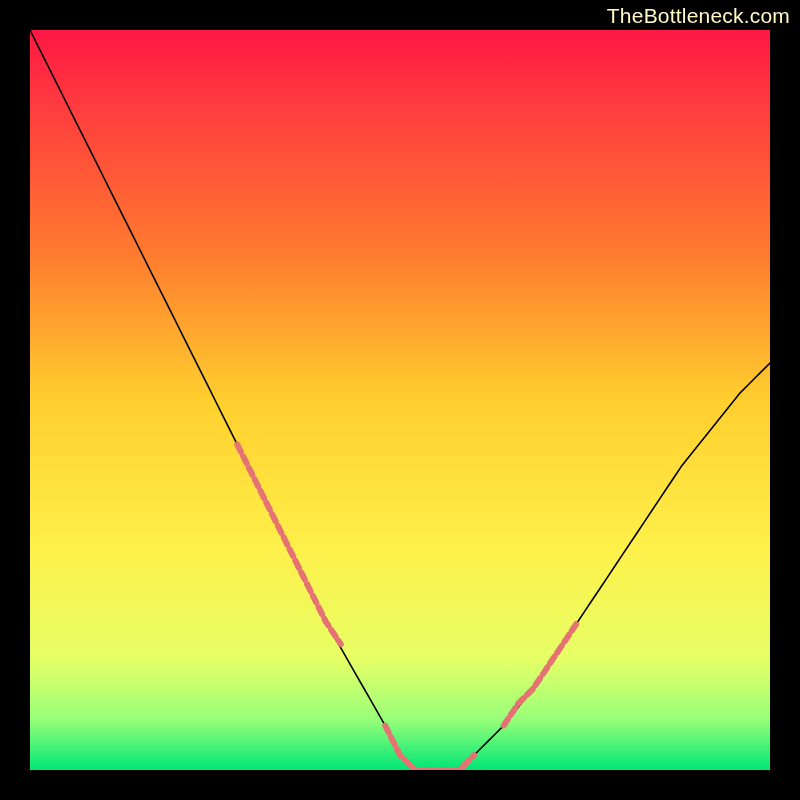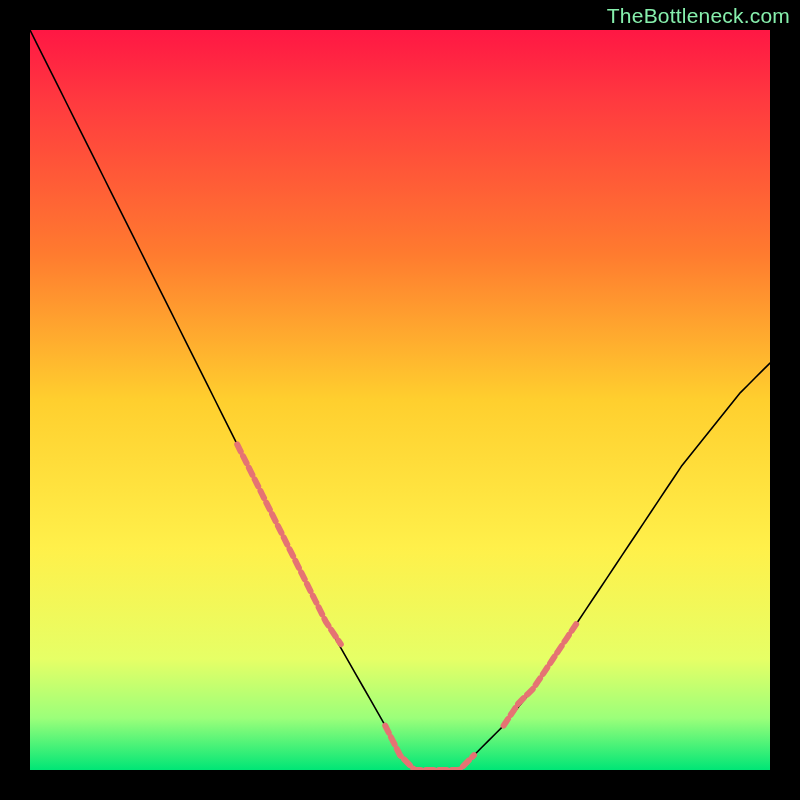--- a/index.html
+++ b/index.html
@@ -10,21 +10,21 @@
     position: relative;
     background: #000;
   }
   .watermark {
     position: absolute;
     top: 4px;
     right: 10px;
     font-family: Arial, Helvetica, sans-serif;
     font-size: 21px;
     font-weight: 500;
-    color: #86efac;
+    color: #fef9c3;
     letter-spacing: 0.2px;
     z-index: 10;
   }
   .plot {
     position: absolute;
     left: 30px;
     top: 30px;
     width: 740px;
     height: 740px;
   }

